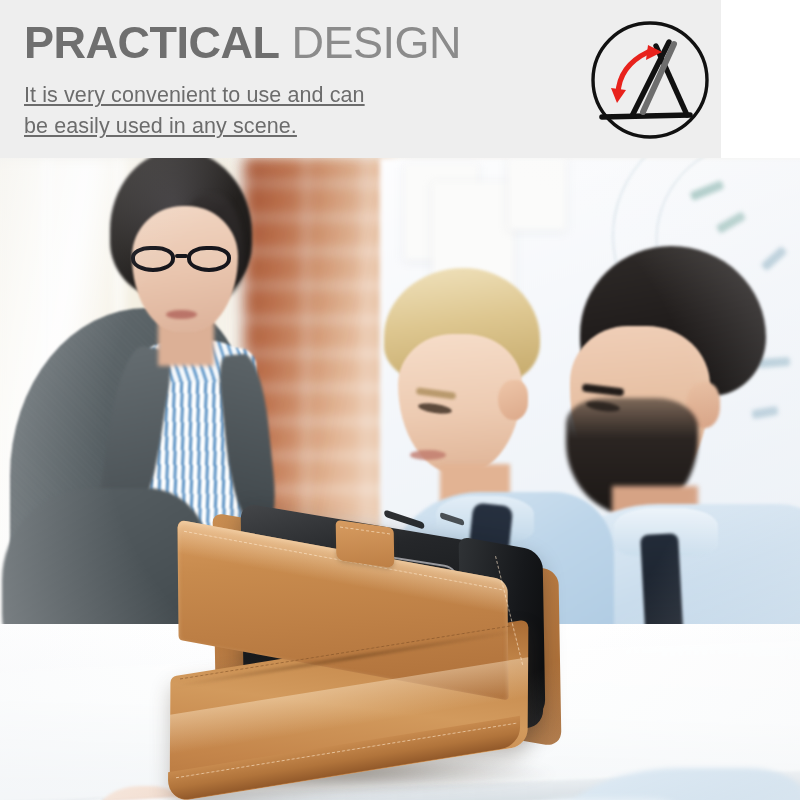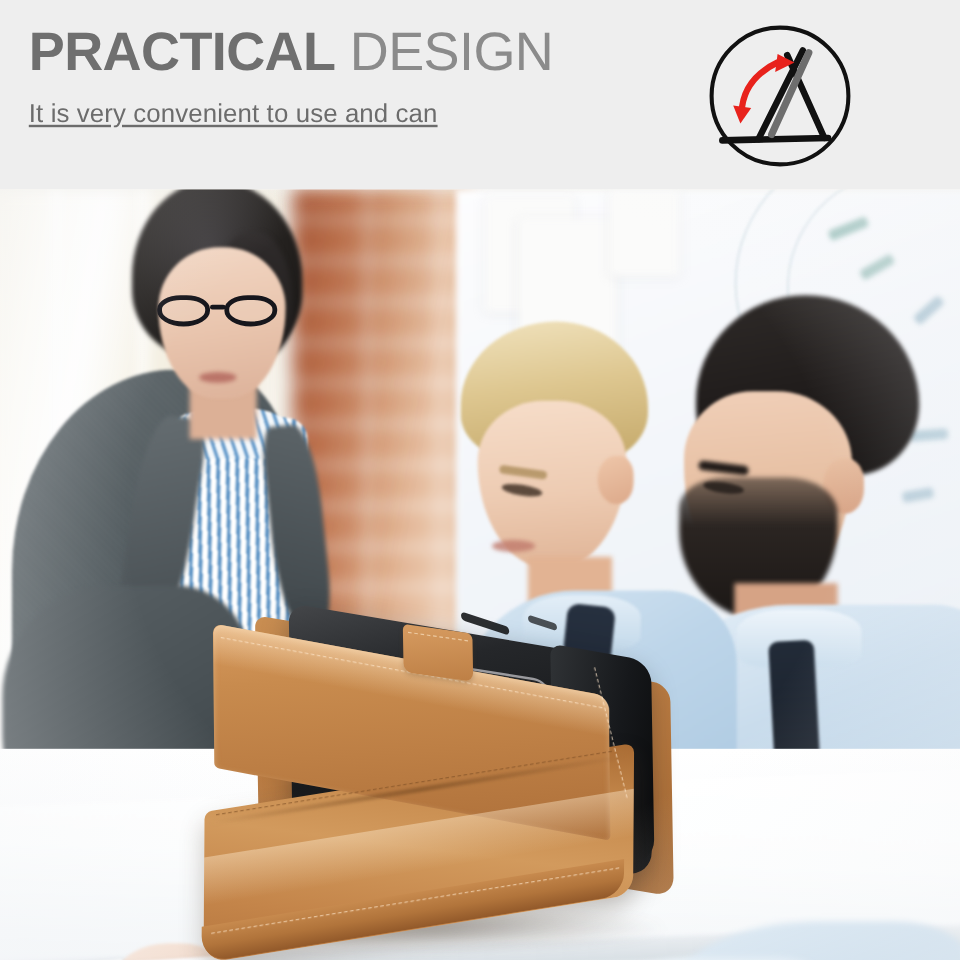--- a/index.html
+++ b/index.html
@@ -7,21 +7,21 @@
   html, body {
     width:800px; height:800px; overflow:hidden;
     font-family:"Liberation Sans", sans-serif;
     background:#ffffff;
   }
 
   #page { position:relative; width:800px; height:800px; overflow:hidden; }
 
   
   .header {
-    position:absolute; left:0; top:0; width:800px; height:158px;
+    position:absolute; left:0; top:0; width:721px; height:158px;
     background:#eeeeee;
   }
   .header-text { position:absolute; left:24px; top:16px; width:540px; }
 
   .headline {
     font-size:45px; line-height:54px; letter-spacing:-0.5px;
     white-space:nowrap;
   }
   .headline .word-strong { font-weight:bold; color:#6f6f6f; }
   .headline .word-light  { font-weight:normal; color:#8b8b8b; }
@@ -502,20 +502,21 @@
 <div id="page">
 
   <div class="header">
 
     <div class="header-text">
       <div class="headline">
         <span class="word-strong">PRACTICAL</span><span>&nbsp;</span><span class="word-light">DESIGN</span>
       </div>
       <div class="subline">
         <span>It is very convenient to use and can</span>
+        <span>be easily used in any scene.</span>
       </div>
     </div>
 
     <div class="badge">
       <svg viewBox="0 0 128 128" xmlns="http://www.w3.org/2000/svg">
         <circle cx="64" cy="64" r="57" fill="none" stroke="#111111" stroke-width="3.4"></circle>
 
         <line x1="16" y1="101" x2="104" y2="99" stroke="#111111" stroke-width="5.6" stroke-linecap="round"></line>
 
         <line x1="101" y1="99" x2="70" y2="30" stroke="#111111" stroke-width="5.4" stroke-linecap="round"></line>

